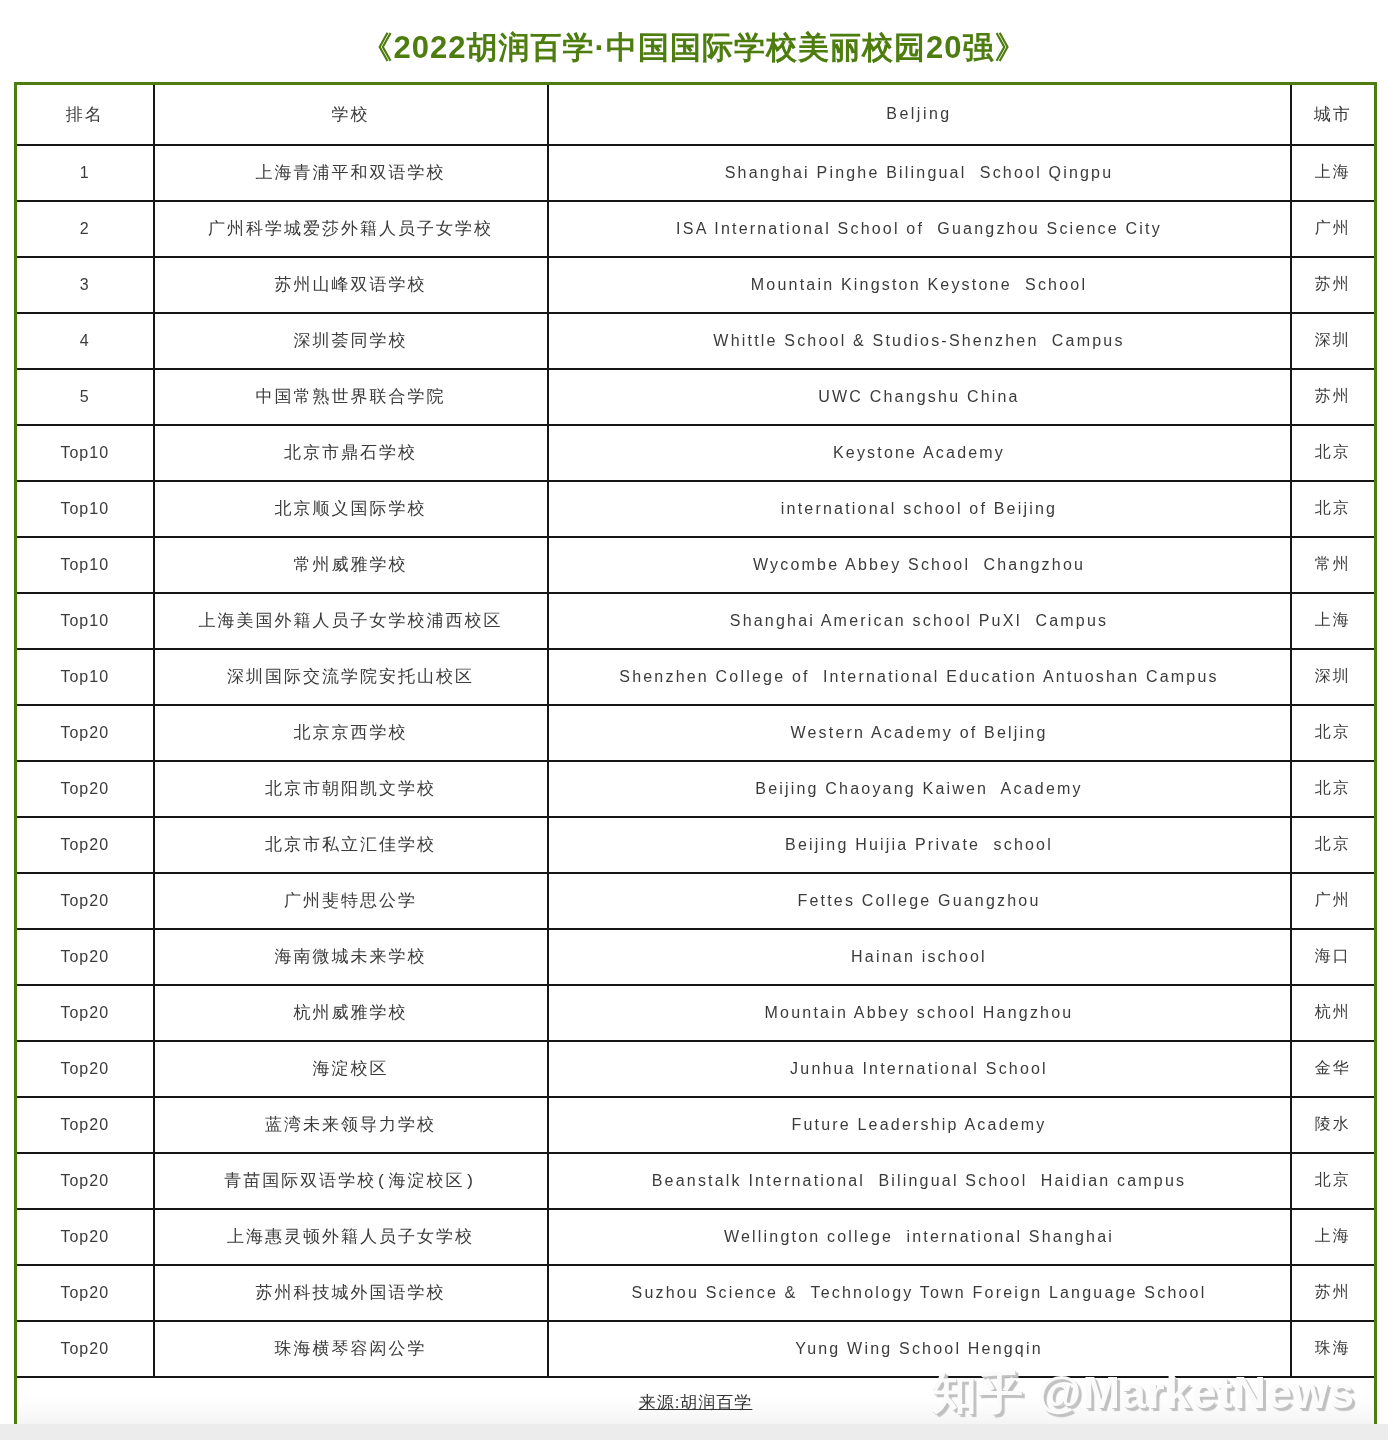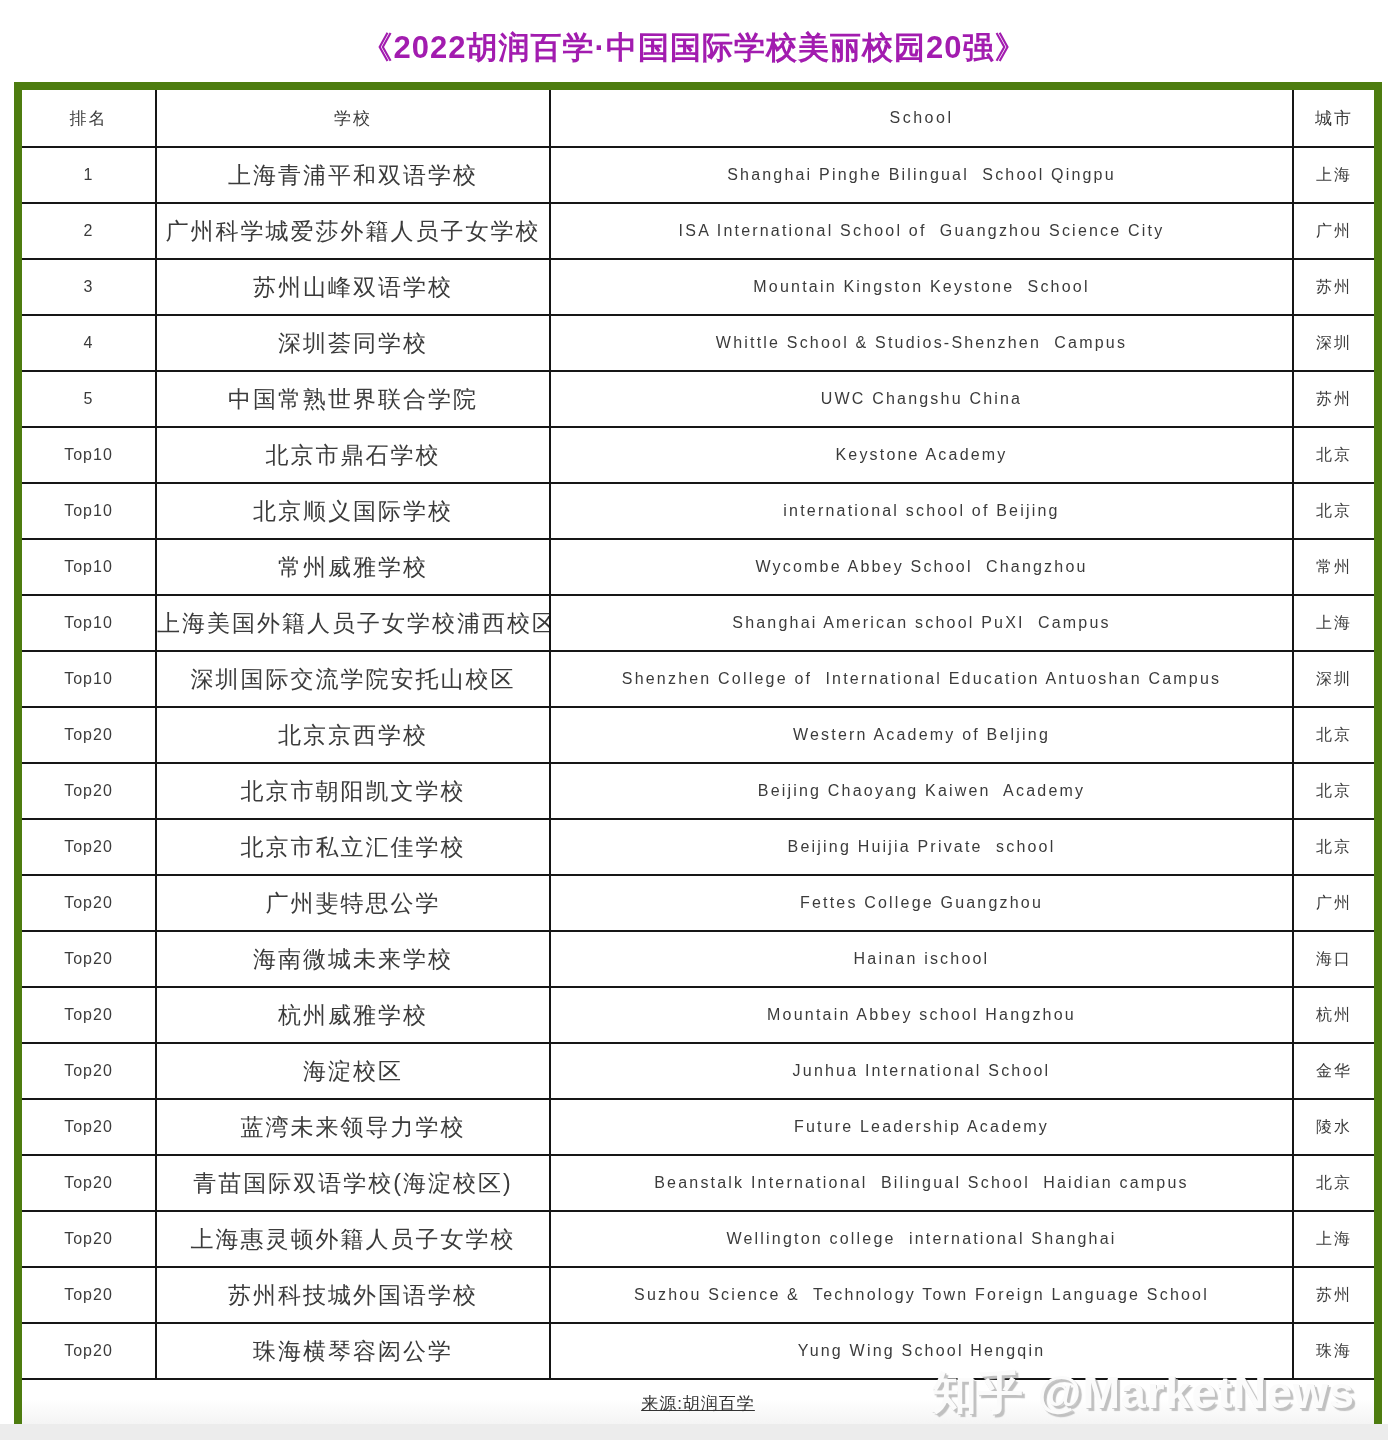--- a/index.html
+++ b/index.html
@@ -9,52 +9,52 @@
     font-family: "Liberation Sans", "DejaVu Sans", sans-serif;
     position: relative;
     overflow: hidden;
   }
   .page-title {
     width: 1388px;
     text-align: center;
     margin-top: 27px;
     font-size: 31px;
     font-weight: bold;
-    color: #a21caf;
+    color: #4d7c0f;
     letter-spacing: 1px;
   }
   .rank-table {
     width: 1360px;
     margin: 13px 14px 0 14px;
     border-collapse: collapse;
     table-layout: fixed;
   }
   .rank-table col.c-rank   { width: 138px; }
   .rank-table col.c-cn     { width: 394px; }
   .rank-table col.c-en     { width: 743px; }
   .rank-table col.c-city   { width: 85px;  }
   .rank-table th, .rank-table td {
     border: 2px solid #161616;
     text-align: center;
     vertical-align: middle;
     color: #3b3b3b;
     background: #ffffff;
     overflow: hidden;
   }
-  .rank-table { border: 8px solid #4d7c0f; }
+  .rank-table { border: 3px solid #4d7c0f; }
   .rank-table thead th {
     height: 61px;
     font-weight: normal;
     font-size: 17px;
     letter-spacing: 2px;
   }
   .rank-table thead th.h-en { font-size: 16px; letter-spacing: 2.5px; }
   .rank-table tbody td { height: 56px; }
   td.cell-rank { font-size: 16px; letter-spacing: 1px; }
-  td.cell-cn   { font-size: 23px; letter-spacing: 2px; white-space: pre; }
+  td.cell-cn   { font-size: 17px; letter-spacing: 2px; white-space: pre; font-family: Liberation Mono, monospace; }
   td.cell-en   { font-size: 16px; letter-spacing: 2.2px; white-space: pre; }
   td.cell-city { font-size: 16px; letter-spacing: 2px; }
   tr.footer-row td {
     height: 52px;
     font-size: 17px;
     letter-spacing: 1px;
     color: #333333;
     background: linear-gradient(to bottom, #ffffff 40%, #f3f3f3 100%);
     text-decoration: underline;
   }
@@ -86,21 +86,21 @@
   <colgroup>
     <col class="c-rank">
       <col class="c-cn">
       <col class="c-en">
       <col class="c-city">
   </colgroup>
   <thead>
     <tr>
       <th>排名</th>
       <th>学校</th>
-      <th class="h-en">School</th>
+      <th class="h-en">Beljing</th>
       <th>城市</th>
     </tr>
   </thead>
   <tbody id="table-body">
   <tr>
     <td class="cell-rank">1</td>
     <td class="cell-cn">上海青浦平和双语学校</td>
     <td class="cell-en">Shanghai Pinghe Bilingual  School Qingpu</td>
     <td class="cell-city">上海</td>
   </tr>

